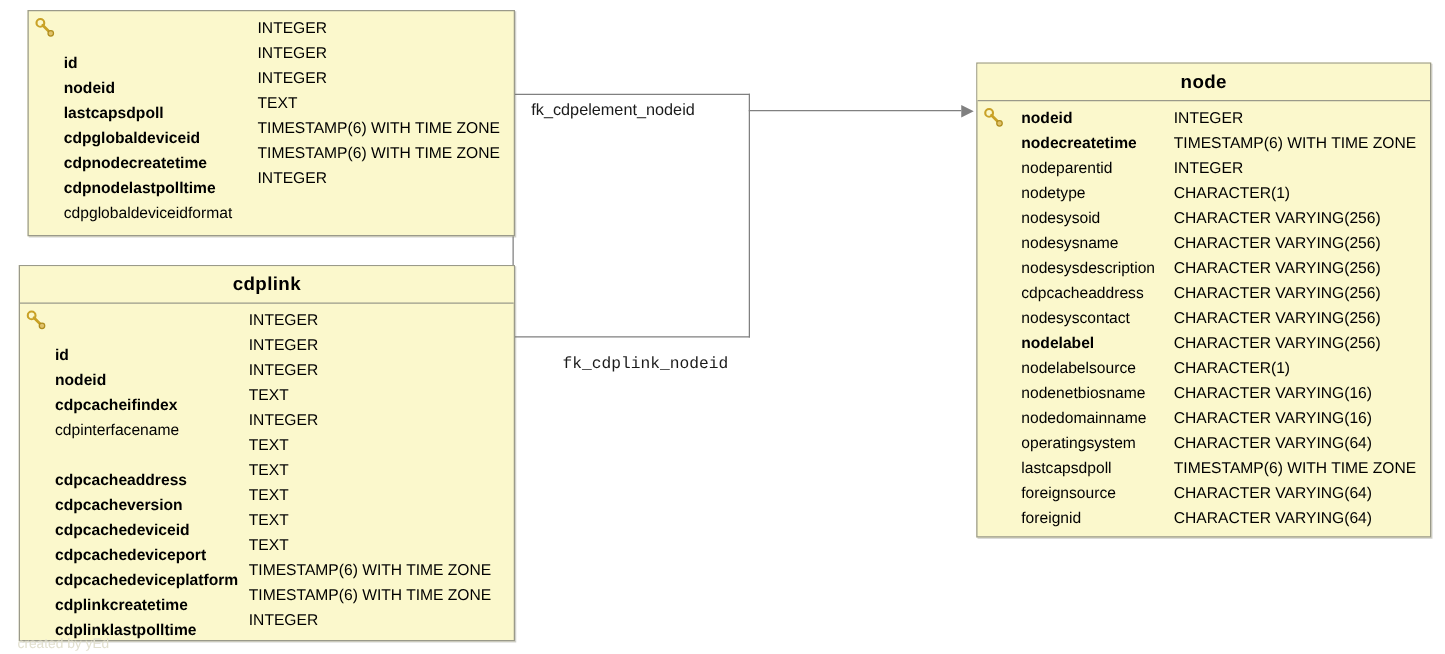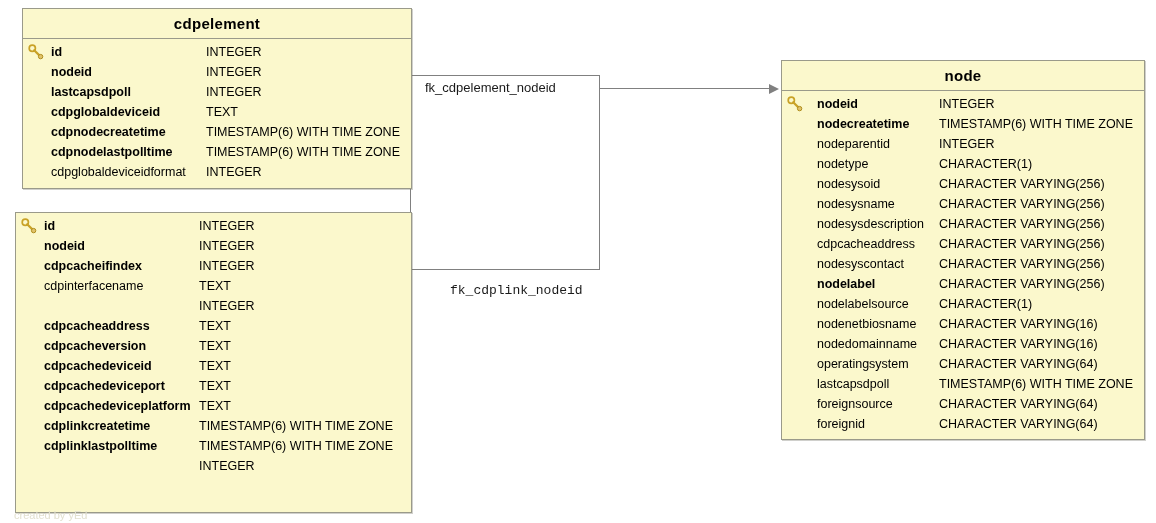--- a/index.html
+++ b/index.html
@@ -61,21 +61,21 @@
     overflow: hidden;
   }
   .attr-type {
     position: absolute;
     white-space: nowrap;
     overflow: hidden;
   }
   .attr-row.bold .attr-name { font-weight: bold; }
 
   
-  .entity.left .attr-name { left: 28px; }
+  .entity.left .attr-name { left: 28px; margin-top: 28px; }
   .entity.left .attr-type { left: 183px; }
   
   .entity.right .attr-name { left: 35px; }
   .entity.right .attr-type { left: 157px; }
 
   
   .conn-line {
     position: absolute;
     background: #808080;
   }
@@ -118,21 +118,20 @@
   <div class="conn-line conn-v" style="left:410px; top:75px; height:195px;"></div>
 
   <div class="conn-line conn-h" style="left:599px; top:88px; width:170px;"></div>
   <div class="arrow-head" style="left:769px; top:84px;"></div>
 
   <div class="conn-label" id="rel-label-0" style="left:425px; top:80px;">fk_cdpelement_nodeid</div>
   <div class="conn-label" id="rel-label-1" style="left:450px; top:283px;font-family:Liberation Mono, monospace;">fk_cdplink_nodeid</div>
 
   <div id="entities-host">
       <div class="entity left" style="left: 22px; top: 8px; width: 390px; height: 181px;">
-        <div class="entity-title">cdpelement</div>
         <div class="attr-list">
           <div class="attr-row bold">
             <span class="attr-key"><svg viewBox="0 0 16 16" width="16" height="16" aria-hidden="true">
                 <circle cx="4.3" cy="4.3" r="3.1" fill="none" stroke="#c9a227" stroke-width="1.7"></circle>
                 <path d="M6.2 6.2 L12.4 12.4" stroke="#c9a227" stroke-width="2.2" stroke-linecap="round"></path>
                 <circle cx="12.6" cy="12.6" r="2.2" fill="#e0c26a" stroke="#b08e1e" stroke-width="1"></circle>
               </svg></span>
             <span class="attr-name">id</span>
             <span class="attr-type">INTEGER</span>
           </div>
@@ -156,20 +155,21 @@
             <span class="attr-name">cdpnodelastpolltime</span>
             <span class="attr-type">TIMESTAMP(6) WITH TIME ZONE</span>
           </div>
           <div class="attr-row">
             <span class="attr-name">cdpglobaldeviceidformat</span>
             <span class="attr-type">INTEGER</span>
           </div>
         </div>
       </div>
       <div class="entity left" style="left: 15px; top: 212px; width: 397px; height: 301px;">
+        <div class="entity-title">cdplink</div>
         <div class="attr-list">
           <div class="attr-row bold">
             <span class="attr-key"><svg viewBox="0 0 16 16" width="16" height="16" aria-hidden="true">
                 <circle cx="4.3" cy="4.3" r="3.1" fill="none" stroke="#c9a227" stroke-width="1.7"></circle>
                 <path d="M6.2 6.2 L12.4 12.4" stroke="#c9a227" stroke-width="2.2" stroke-linecap="round"></path>
                 <circle cx="12.6" cy="12.6" r="2.2" fill="#e0c26a" stroke="#b08e1e" stroke-width="1"></circle>
               </svg></span>
             <span class="attr-name">id</span>
             <span class="attr-type">INTEGER</span>
           </div>
@@ -214,21 +214,21 @@
           </div>
           <div class="attr-row bold">
             <span class="attr-name">cdplinklastpolltime</span>
             <span class="attr-type">TIMESTAMP(6) WITH TIME ZONE</span>
           </div>
           <div class="attr-row bold">
             <span class="attr-type">INTEGER</span>
           </div>
         </div>
       </div>
-      <div class="entity right" style="left: 781px; top: 60px; width: 364px; height: 380px;">
+      <div class="entity right" style="left: 781px; top: 50px; width: 364px; height: 380px;">
         <div class="entity-title">node</div>
         <div class="attr-list">
           <div class="attr-row bold">
             <span class="attr-key"><svg viewBox="0 0 16 16" width="16" height="16" aria-hidden="true">
                 <circle cx="4.3" cy="4.3" r="3.1" fill="none" stroke="#c9a227" stroke-width="1.7"></circle>
                 <path d="M6.2 6.2 L12.4 12.4" stroke="#c9a227" stroke-width="2.2" stroke-linecap="round"></path>
                 <circle cx="12.6" cy="12.6" r="2.2" fill="#e0c26a" stroke="#b08e1e" stroke-width="1"></circle>
               </svg></span>
             <span class="attr-name">nodeid</span>
             <span class="attr-type">INTEGER</span>

